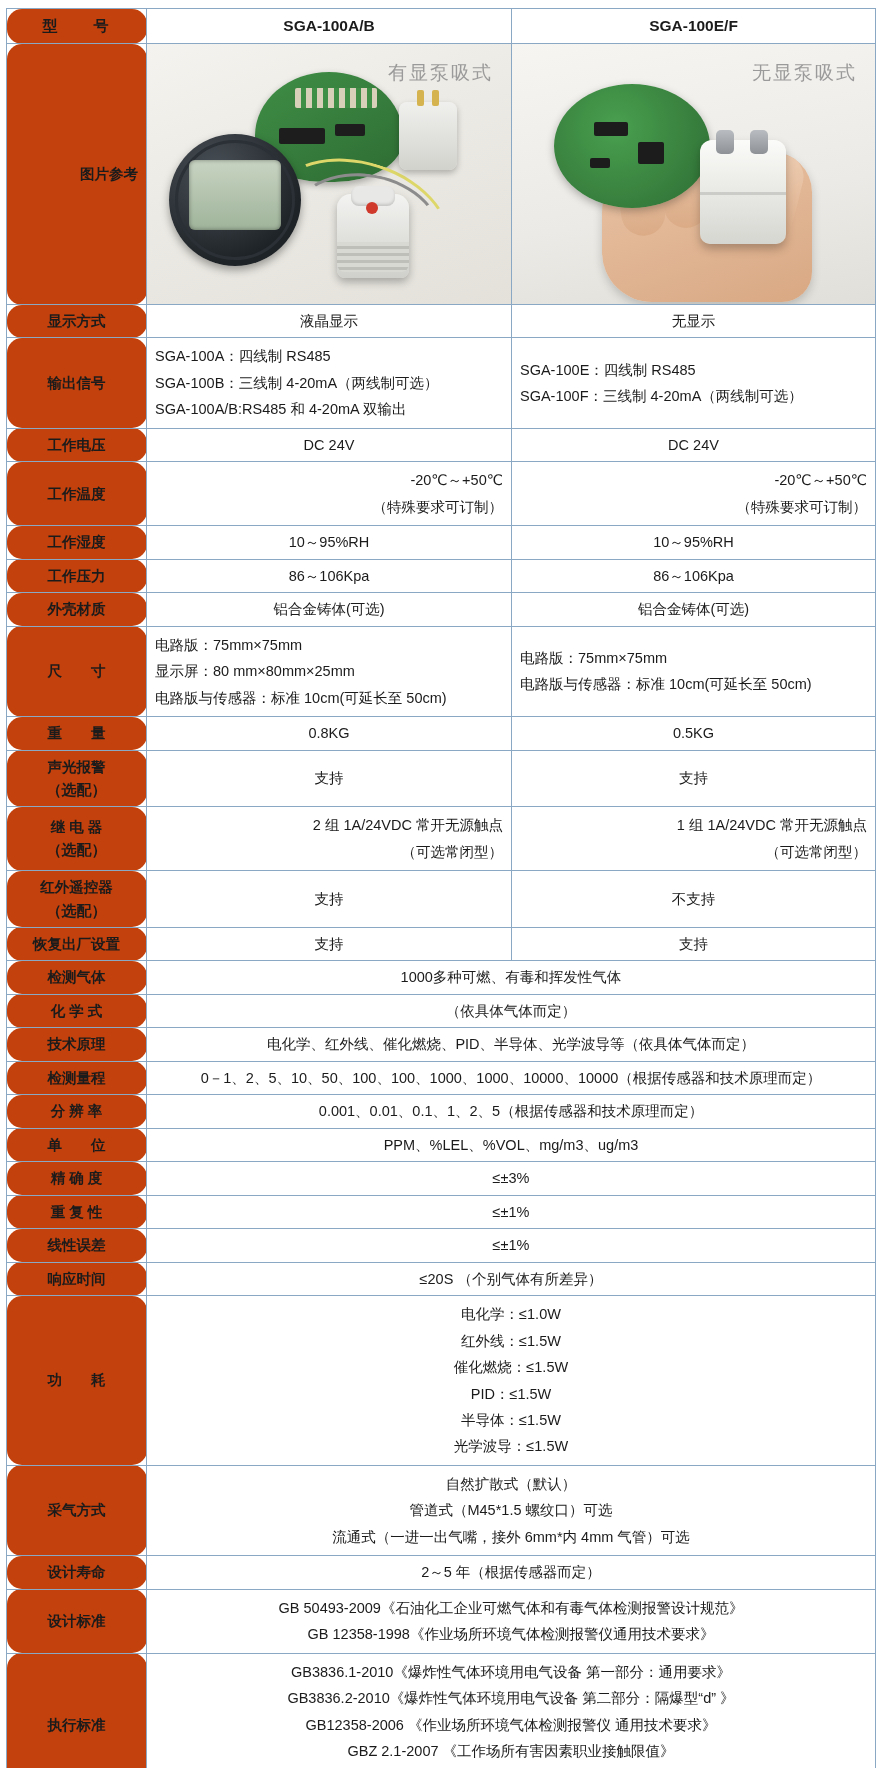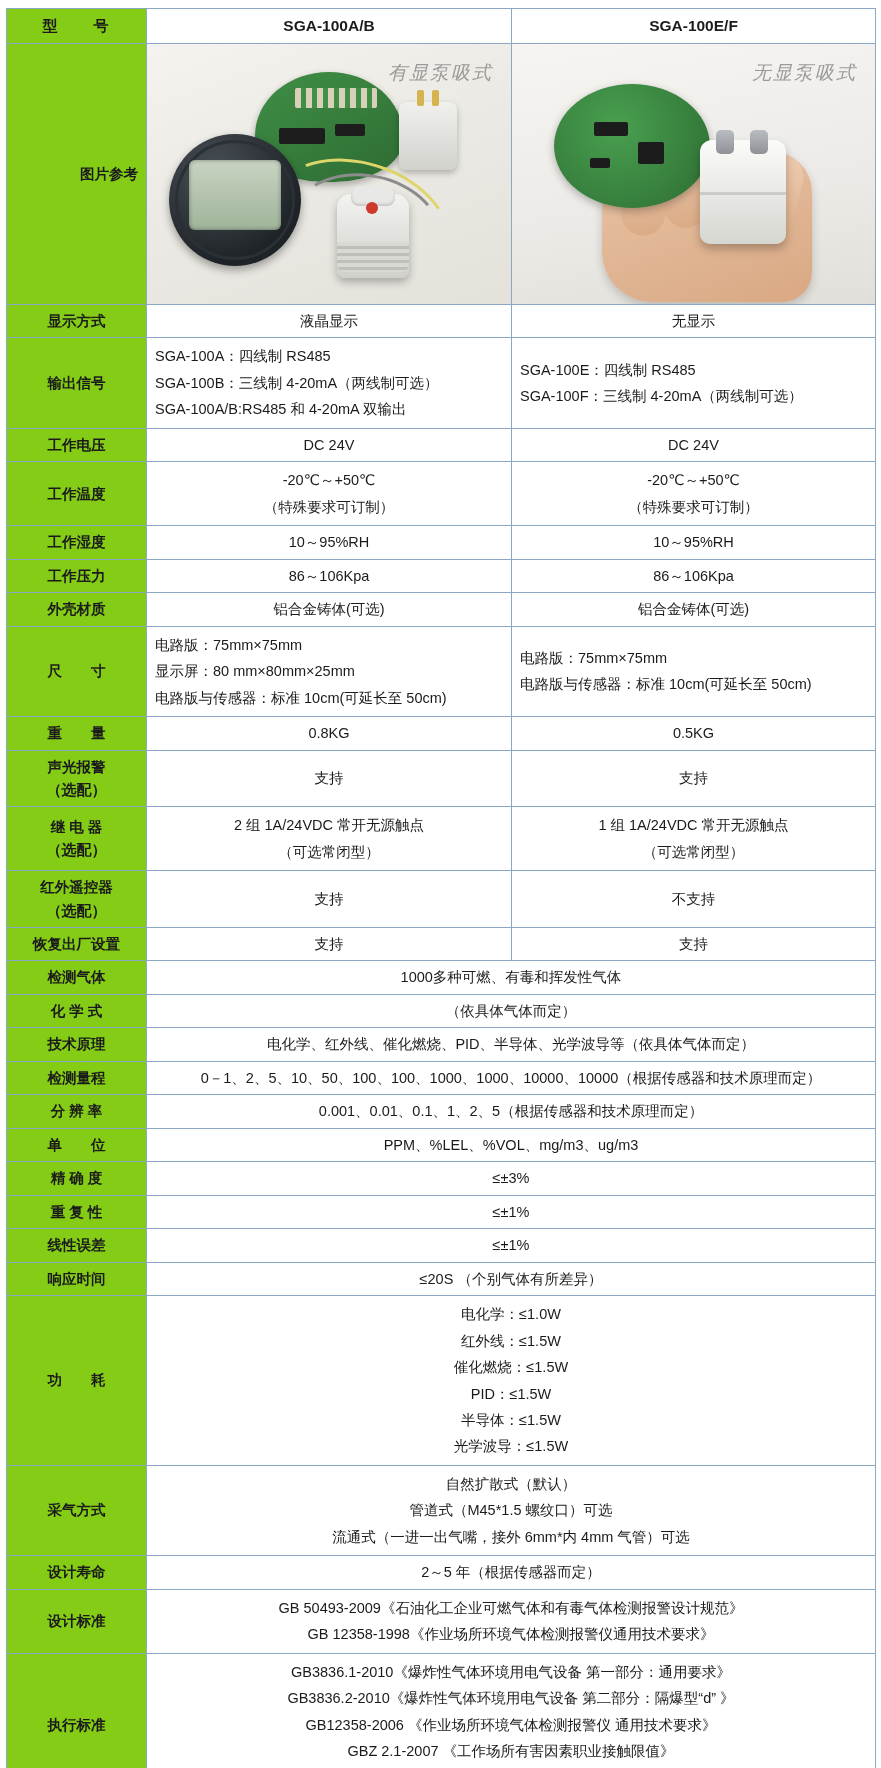--- a/index.html
+++ b/index.html
@@ -29,45 +29,46 @@
     padding: 5px 8px;
     font-size: 14.5px;
     color: #1b1b1b;
     line-height: 1.55;
   }
   col.c-label { width: 140px; }
   col.c-a { width: 365px; }
   col.c-b { width: 364px; }
 
   td.label {
-    background: #84cc16;
+    background: #c2410c;
     text-align: center;
     font-weight: bold;
     font-size: 15px;
     color: #111;
     padding: 6px 4px;
+    border-radius: 15px;
   }
   td.label .sub {
     display: block;
     font-weight: bold;
     font-size: 15px;
   }
   td.center {
     text-align: center;
   }
   td.left {
     text-align: left;
   }
   td.span2 {
     text-align: center;
   }
   .cell-lines > div {
     padding: 2px 0;
   }
-  .cell-lines.center > div { text-align: center; }
+  .cell-lines.center > div { text-align: right; }
 
   
   tr.header td.label { font-size: 15px; letter-spacing: 2px;}
   tr.header td.center { font-weight: bold; font-size: 15.5px; }
 
   
   td.photo {
     padding: 0;
     height: 250px;
     position: relative;
@@ -80,21 +81,20 @@
     overflow: hidden;
   }
   .photo-caption {
     position: absolute;
     top: 14px;
     right: 18px;
     font-size: 19px;
     color: #9a9a9a;
     letter-spacing: 2px;
     z-index: 8;
-    font-style: italic;
   }
   
   .pa-bg {
     position: absolute; inset: 0;
     background: linear-gradient(160deg,#f5f3ef 0%, #eceae4 45%, #e3e1da 100%);
   }
   .pa-disp {
     position: absolute;
     left: 22px; top: 90px;
     width: 132px; height: 132px;

